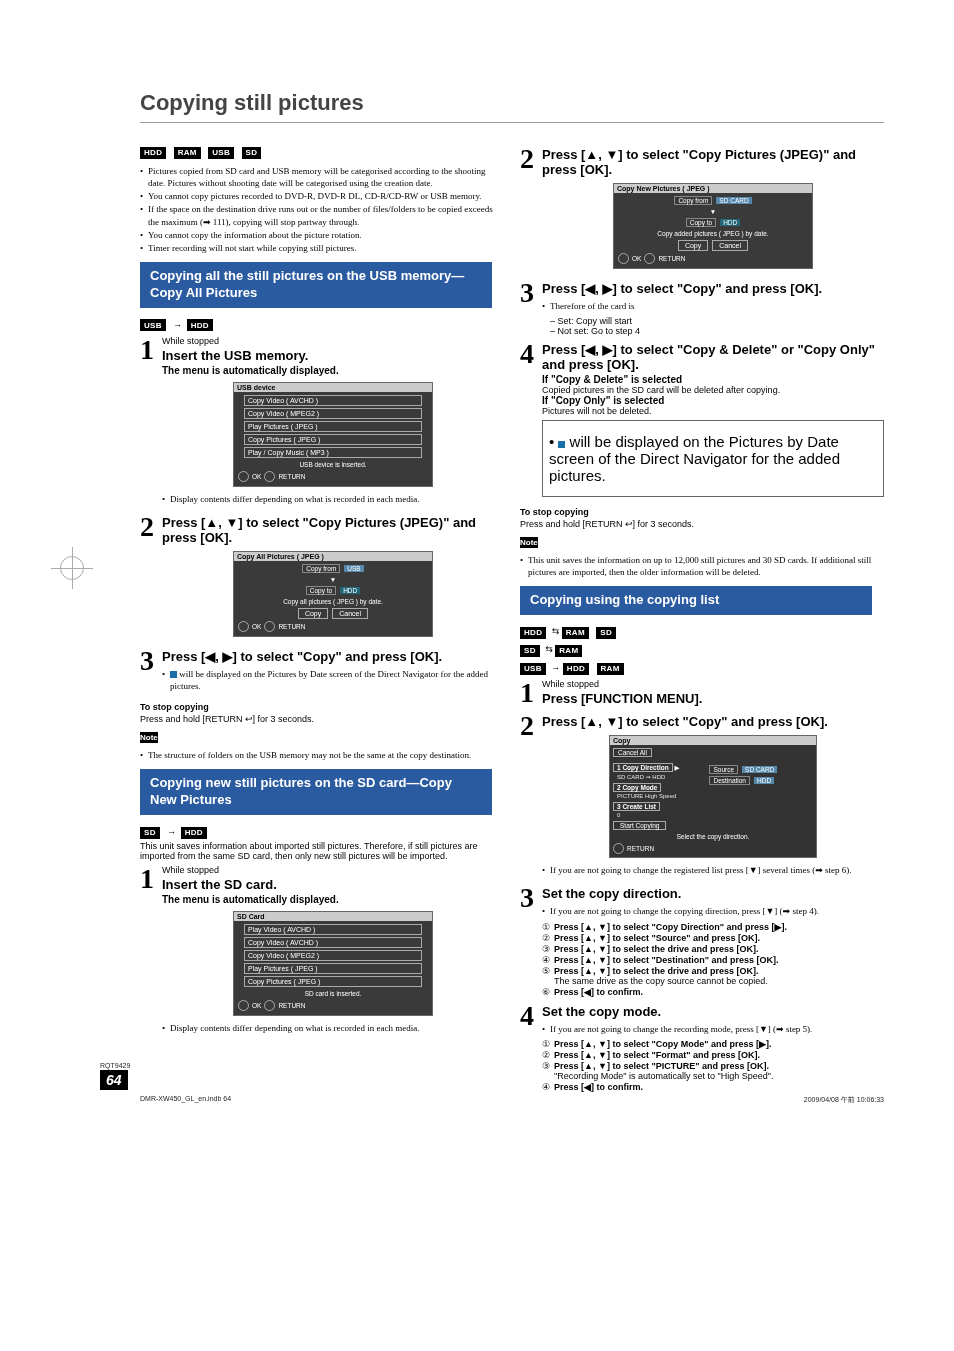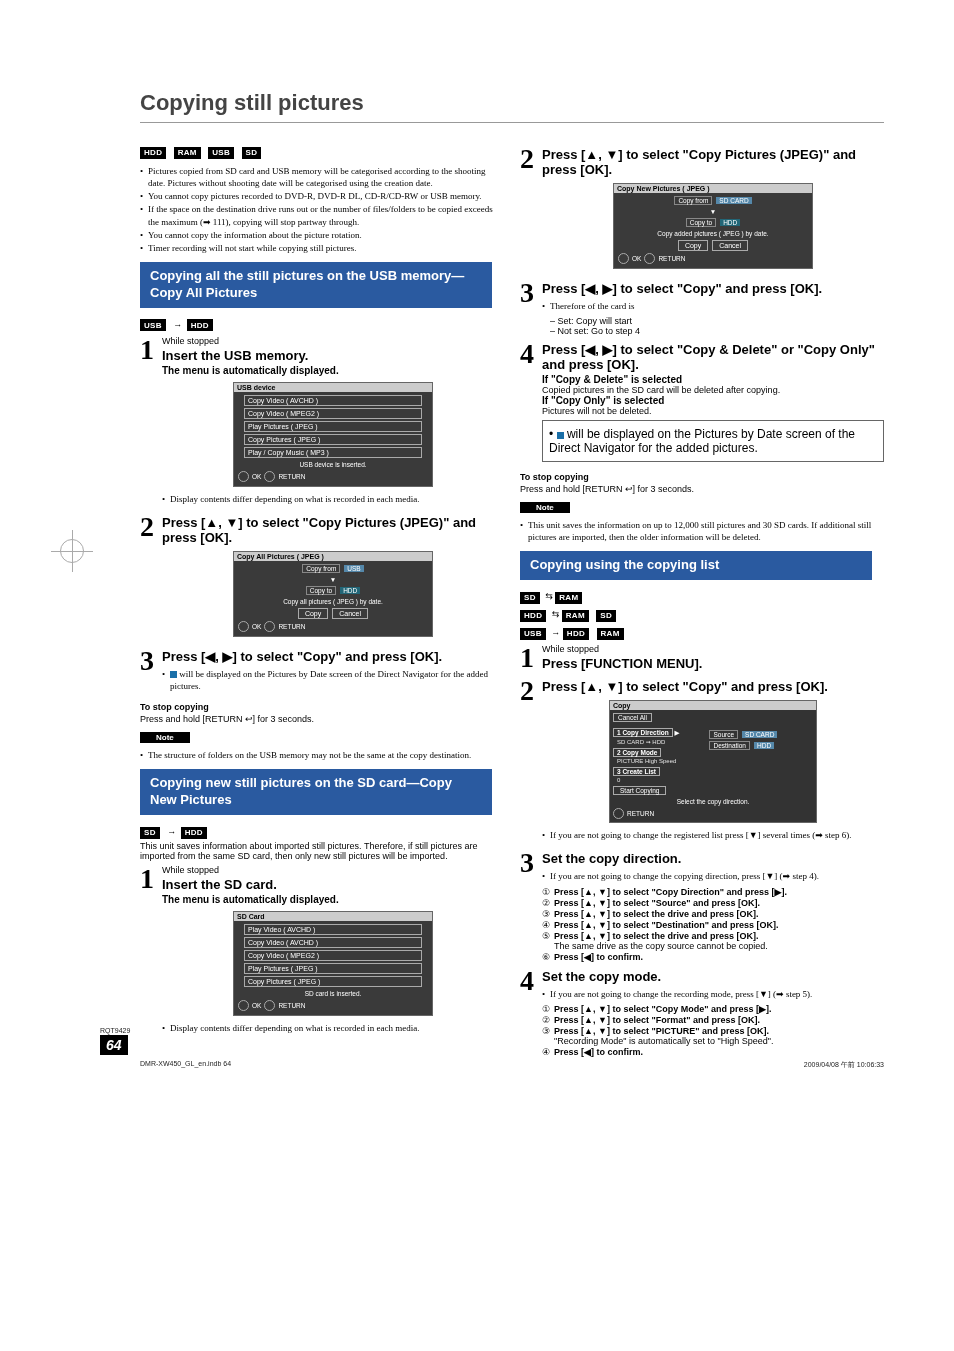--- a/index.html
+++ b/index.html
@@ -106,25 +106,25 @@
 .ui-hint { text-align:center;font-size:6.5px;margin:3px 0; }
 .ui-btnrow { display:flex;justify-content:center;gap:4px;margin:2px 0; }
 .ui-btn { border:1px solid #aaa;padding:1px 6px;font-size:7px; }
 .ui-dest { display:flex;justify-content:center;align-items:center;gap:4px;margin:2px 0; }
 .ui-label-box { border:1px solid #888;padding:0 3px;font-size:6.5px; }
 .ui-chip { background:#58a;padding:0 3px;font-size:6.5px; }
 .ui-chip2 { background:#267;padding:0 3px;font-size:6.5px; }
 .ui-footer { display:flex;align-items:center;gap:3px;font-size:6.5px;margin-top:2px; }
 .ui-circle { width:9px;height:9px;border:1px solid #aaa;border-radius:50%;display:inline-block; }
 .note-tag {
-  display:inline-block;background:#000;color:#fff;font-size:8px;font-weight:bold;padding:1px 16px;margin:4px 0 2px 0;
+  display:inline-block;background:#000;color:#fff;font-size:8px;font-weight:bold;padding:1px 0;margin:4px 0 2px 0;
 }
 .sub-heading { font-size: 9px; font-weight: bold; margin-top: 6px; }
 .tiny-block { font-size: 9px; margin: 2px 0; }
-.boxed-note { border:1px solid #666; padding:6px 6px; font-size:12px; margin:4px 0; }
+.boxed-note { border:1px solid #666; padding:12px 6px; font-size:15px; margin:4px 0; }
 .copy-ui {
   border:1px solid #666;background:#333;color:#fff;width:200px;margin:6px auto;font-size:6.5px;padding:3px;
 }
 .copy-ui .top { background:#ccc;color:#000;font-weight:bold;padding:1px 3px;margin:-3px -3px 3px -3px;font-size:7px; }
 .copy-ui .cancel { border:1px solid #aaa;padding:0 4px;display:inline-block;margin-bottom:3px; }
 .copy-ui .row { display:flex;gap:30px;margin:3px 0; }
 .copy-ui .leftcol { }
 .copy-ui .item-head { border:1px solid #aaa;padding:0 3px;font-weight:bold;font-size:6.5px;margin-bottom:1px;display:inline-block; }
 .copy-ui .item-sub { font-size:6px;opacity:.85;margin-left:4px; }
 .copy-ui .kv { display:flex;gap:4px;align-items:center;margin:2px 0; }
@@ -343,24 +343,24 @@
       <div class="sub-heading">To stop copying</div>
       <div class="tiny-block">Press and hold [RETURN ↩] for 3 seconds.</div>
       <div class="note-tag">Note</div>
       <ul class="bullets">
           <li>This unit saves the information on up to 12,000 still pictures and 30 SD cards. If additional still pictures are imported, then the older information will be deleted.</li>
         </ul>
 
       <div class="section-header">Copying using the copying list</div>
       <div>
         <div>
+          <span class="chip">HDD</span><span class="arrow-seq"> ⇆ </span><span class="chip">RAM</span> <span class="chip">SD</span>
+        </div>
+        <div>
           <span class="chip">SD</span><span class="arrow-seq"> ⇆ </span><span class="chip">RAM</span>
-        </div>
-        <div>
-          <span class="chip">HDD</span><span class="arrow-seq"> ⇆ </span><span class="chip">RAM</span> <span class="chip">SD</span>
         </div>
         <div>
           <span class="chip">USB</span><span class="arrow-seq"> → </span><span class="chip">HDD</span> <span class="chip">RAM</span>
         </div>
       </div>
 
       <div class="step">
         <div class="stepnum">1</div>
         <div class="step-body">
           <div class="stepline1">While stopped</div>

